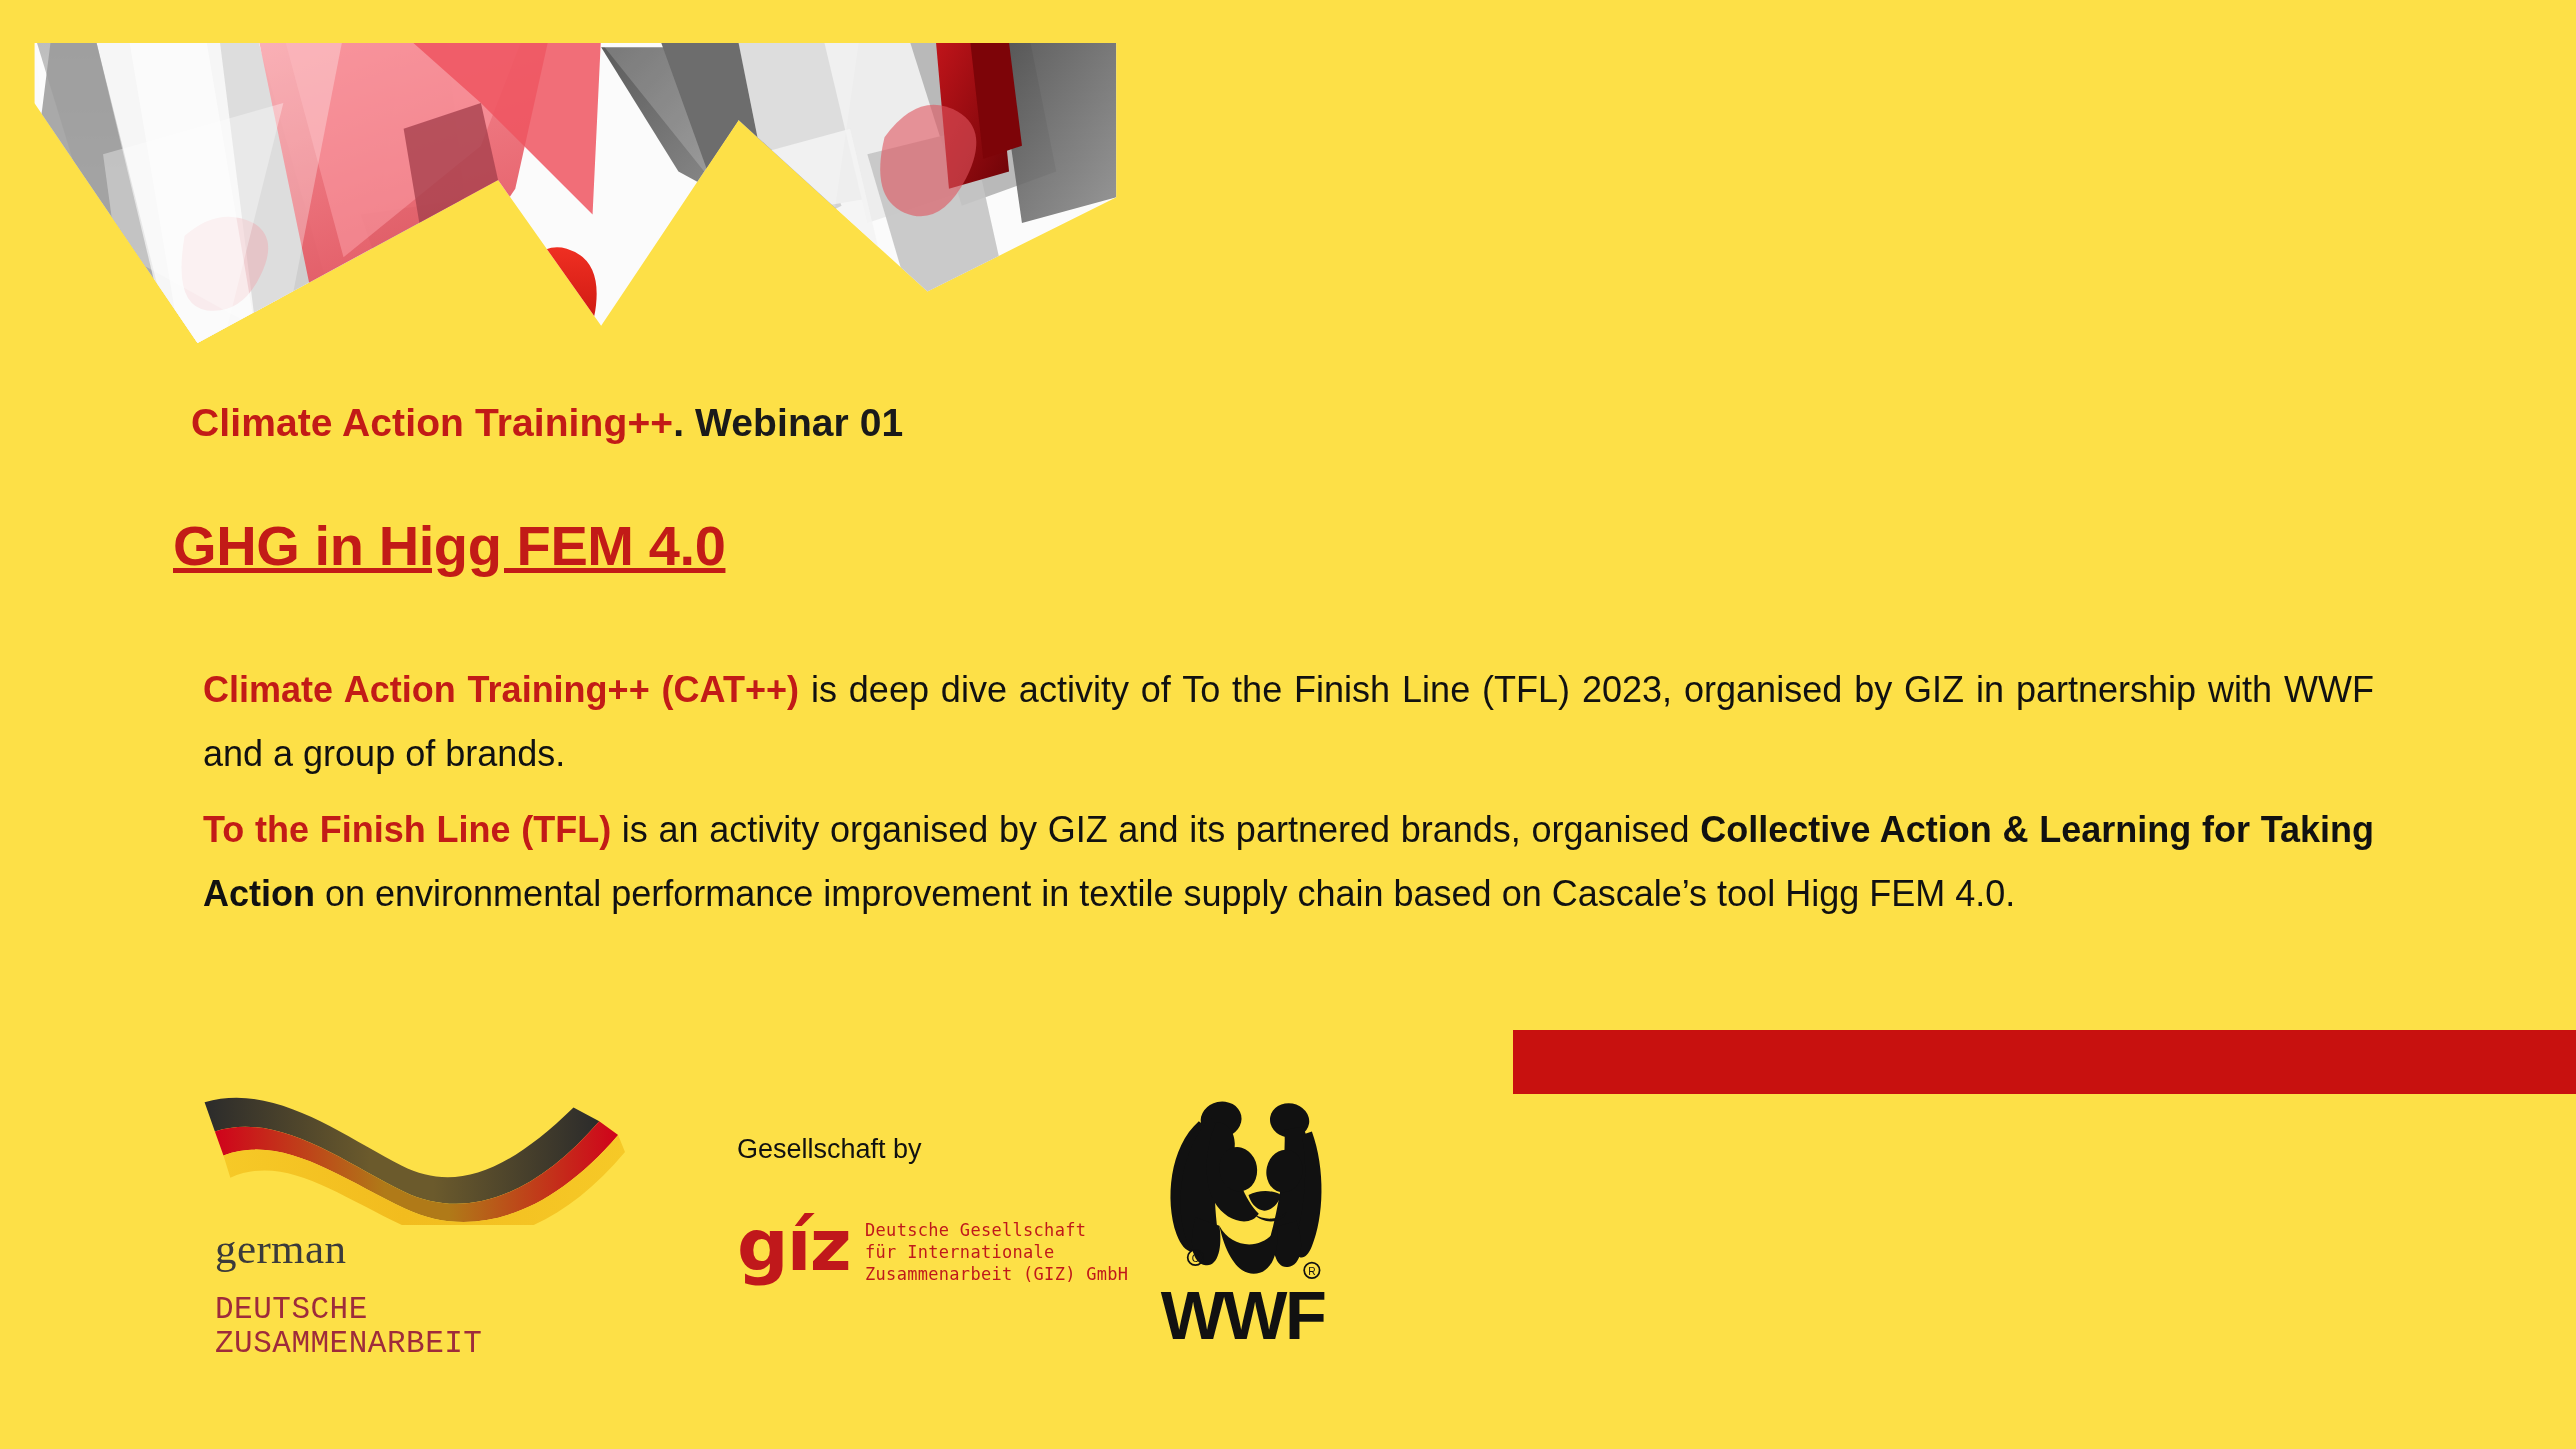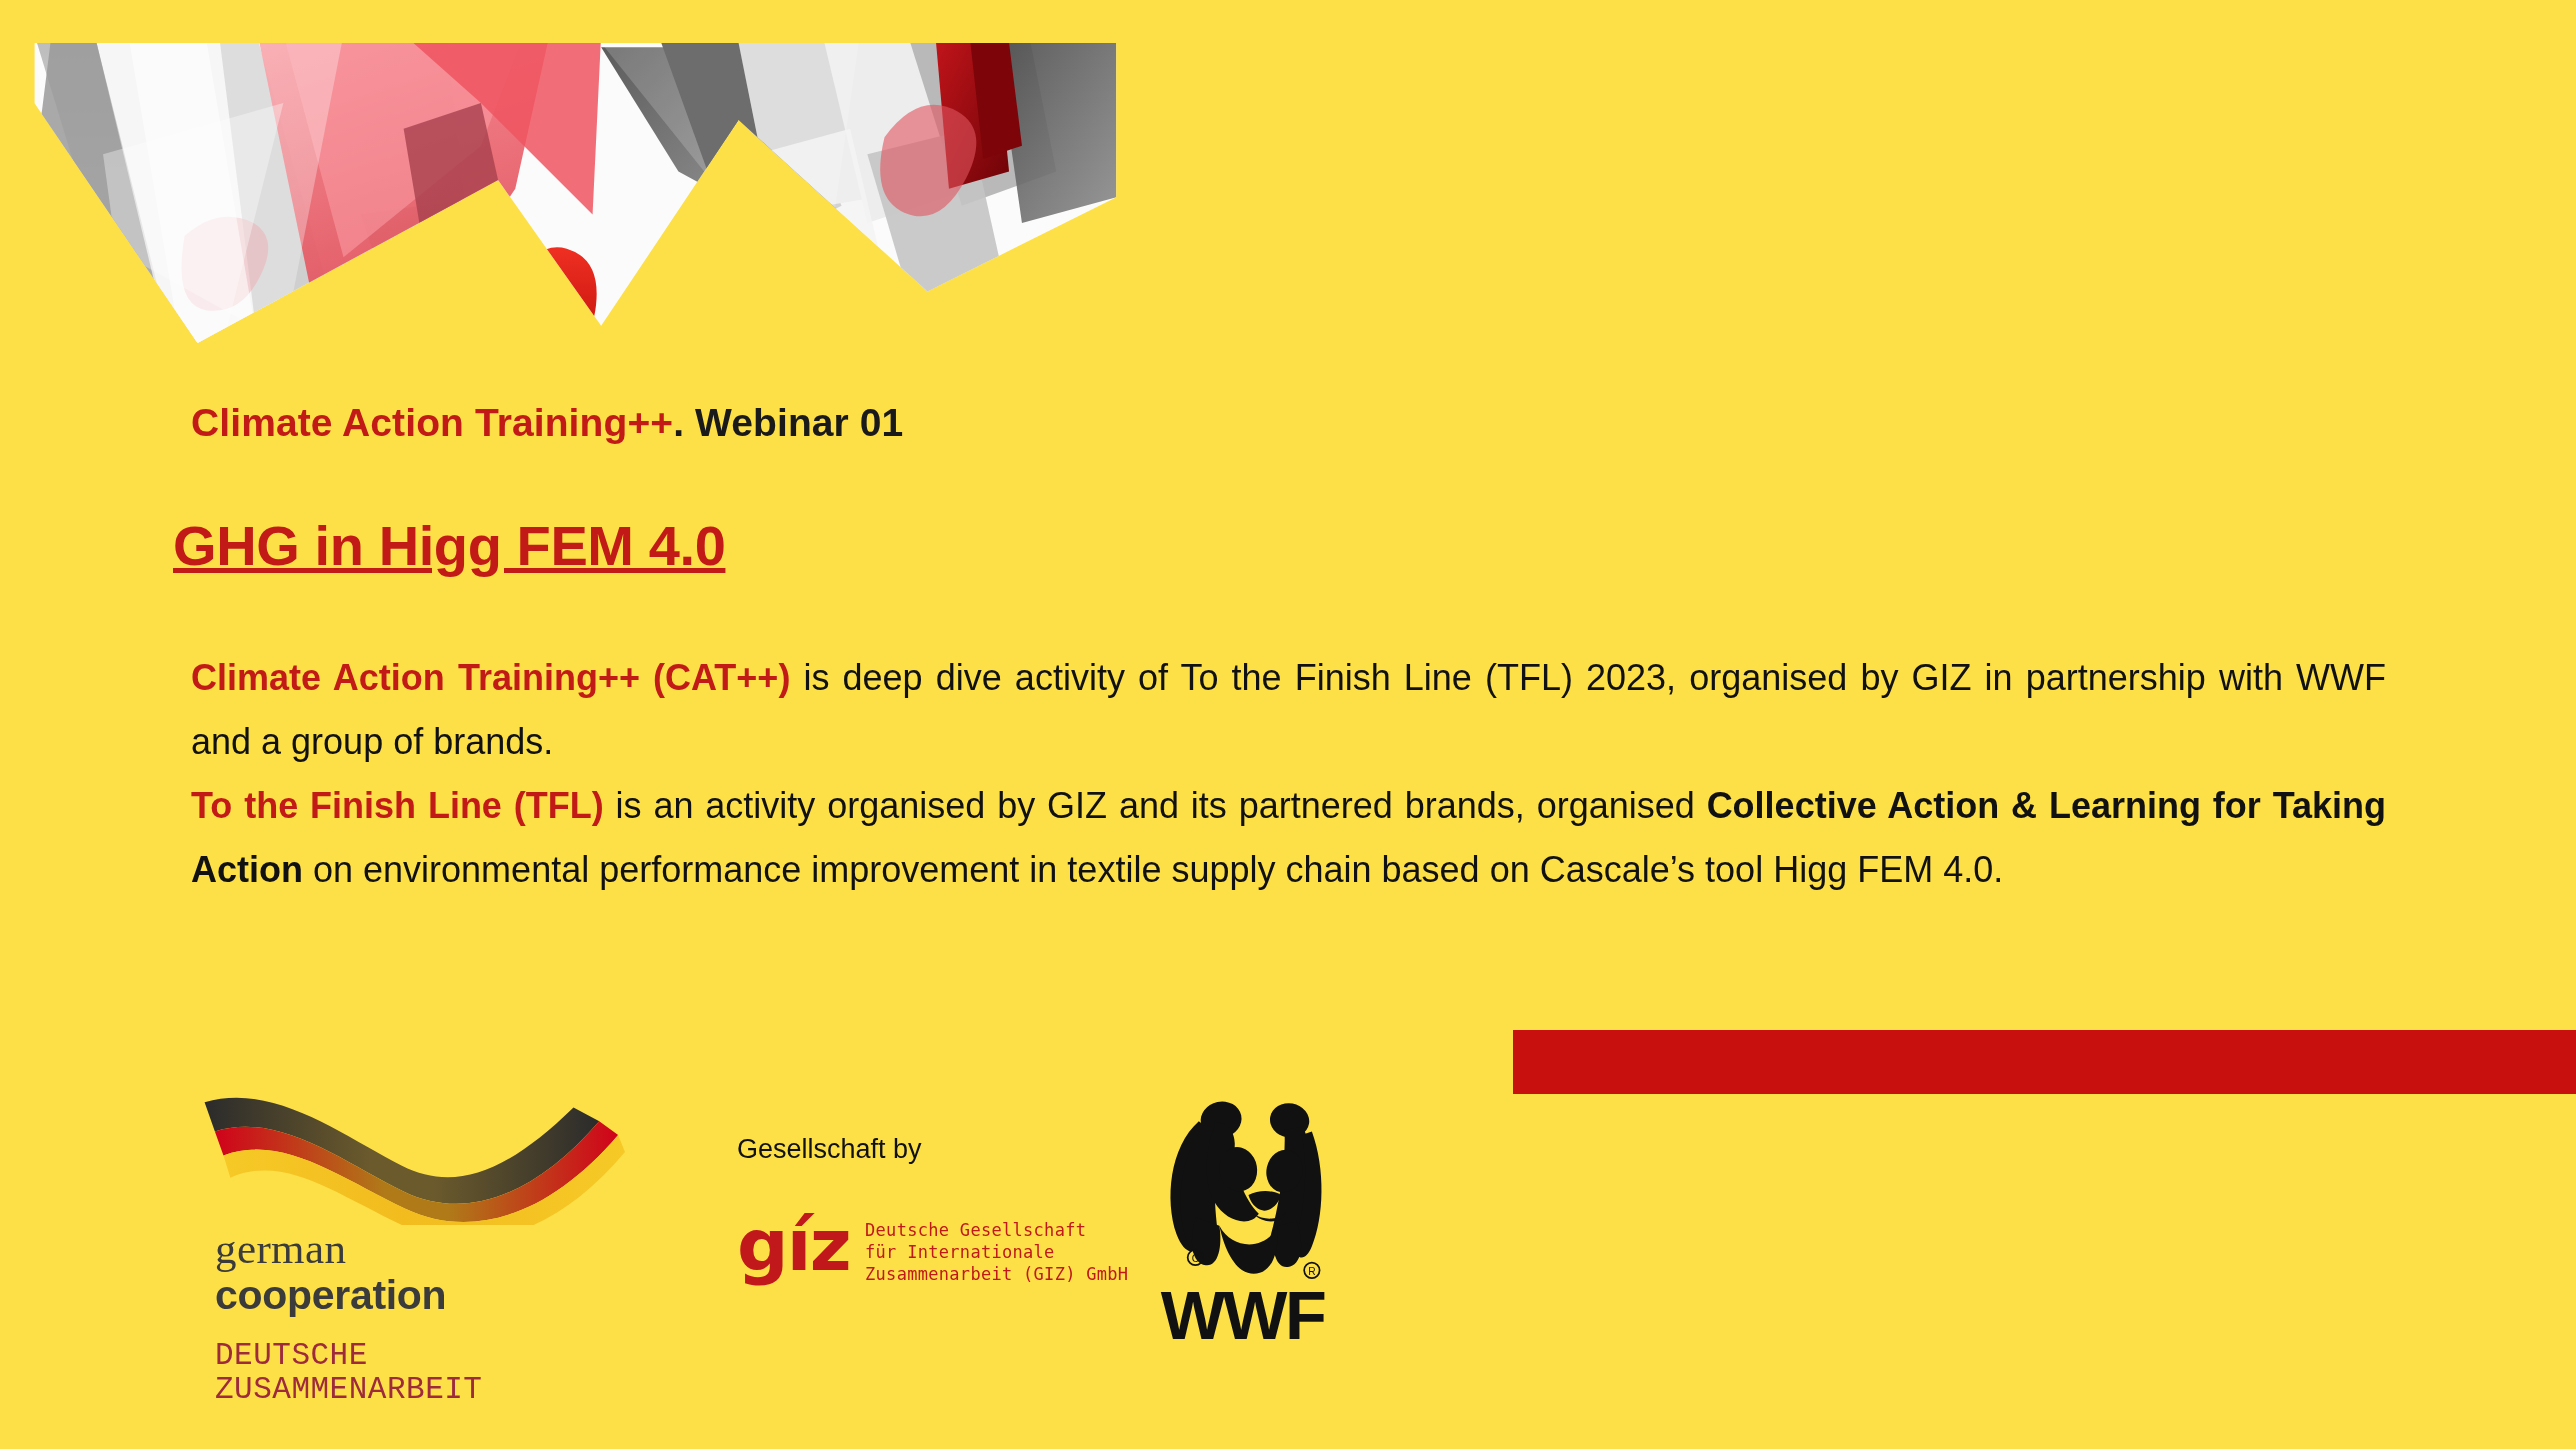--- a/index.html
+++ b/index.html
@@ -65,21 +65,21 @@
     position: absolute;
     left: 191px;
     top: 646px;
     width: 2195px;
     font-size: 36px;
     line-height: 64px;
     color: #111111;
     text-align: justify;
     text-justify: inter-word;
   }
-  .body-copy p { margin: 0; }
+  .body-copy p { margin: 12px; }
   .body-copy p + p { margin-top: 0px; }
   .red-bold   { color: #C21B17; font-weight: bold; }
   .dark-bold  { color: #111111; font-weight: bold; }
 
   
   .body-copy p::after {
     content: "";
     display: inline-block;
     width: 100%;
   }
@@ -295,21 +295,20 @@
       </defs>
 
       <path d="M 10 12 C 90 -12 170 50 240 86 C 300 116 360 96 440 18 L 470 34 C 392 124 312 150 242 116 C 172 82 96 22 22 46 Z" fill="url(#ribBlack)"></path>
 
       <path d="M 22 46 C 96 22 172 82 242 116 C 312 150 392 124 470 34 L 492 50 C 410 146 320 172 244 136 C 168 100 100 48 32 74 Z" fill="url(#ribRed)"></path>
 
       <path d="M 32 74 C 100 48 168 100 244 136 C 320 172 410 146 492 50 L 500 70 C 418 168 322 194 242 156 C 162 118 102 72 40 100 Z" fill="url(#ribGold)"></path>
     </svg>
     <div class="gc-text">
       <div class="gc-german">german</div>
-      <div class="gc-cooperation">cooperation</div>
       <div class="gc-deutsche">DEUTSCHE ZUSAMMENARBEIT</div>
     </div>
   </div>
 
   <div class="logo-giz">
     <div class="giz-implemented">Gesellschaft by</div>
     <div class="giz-row">
       <div class="giz-mark">gíz</div>
       <div class="giz-desc">
         <div>Deutsche Gesellschaft</div>

